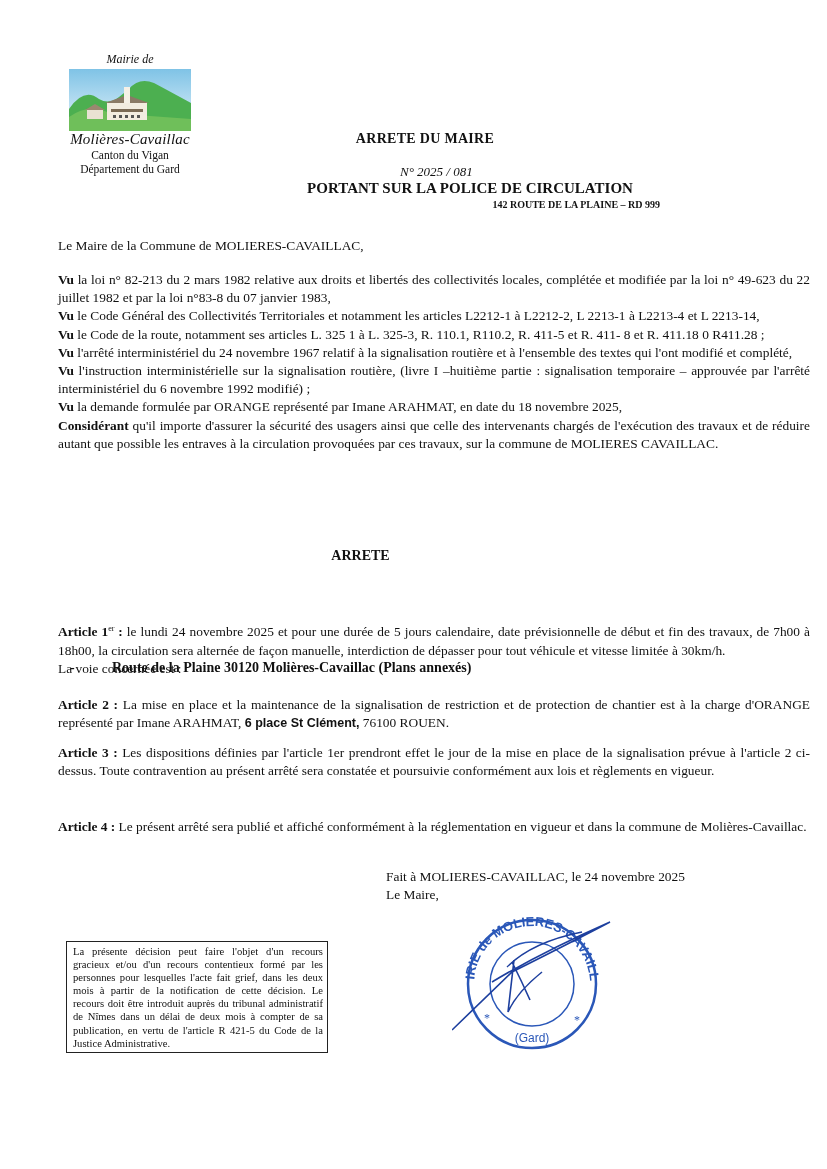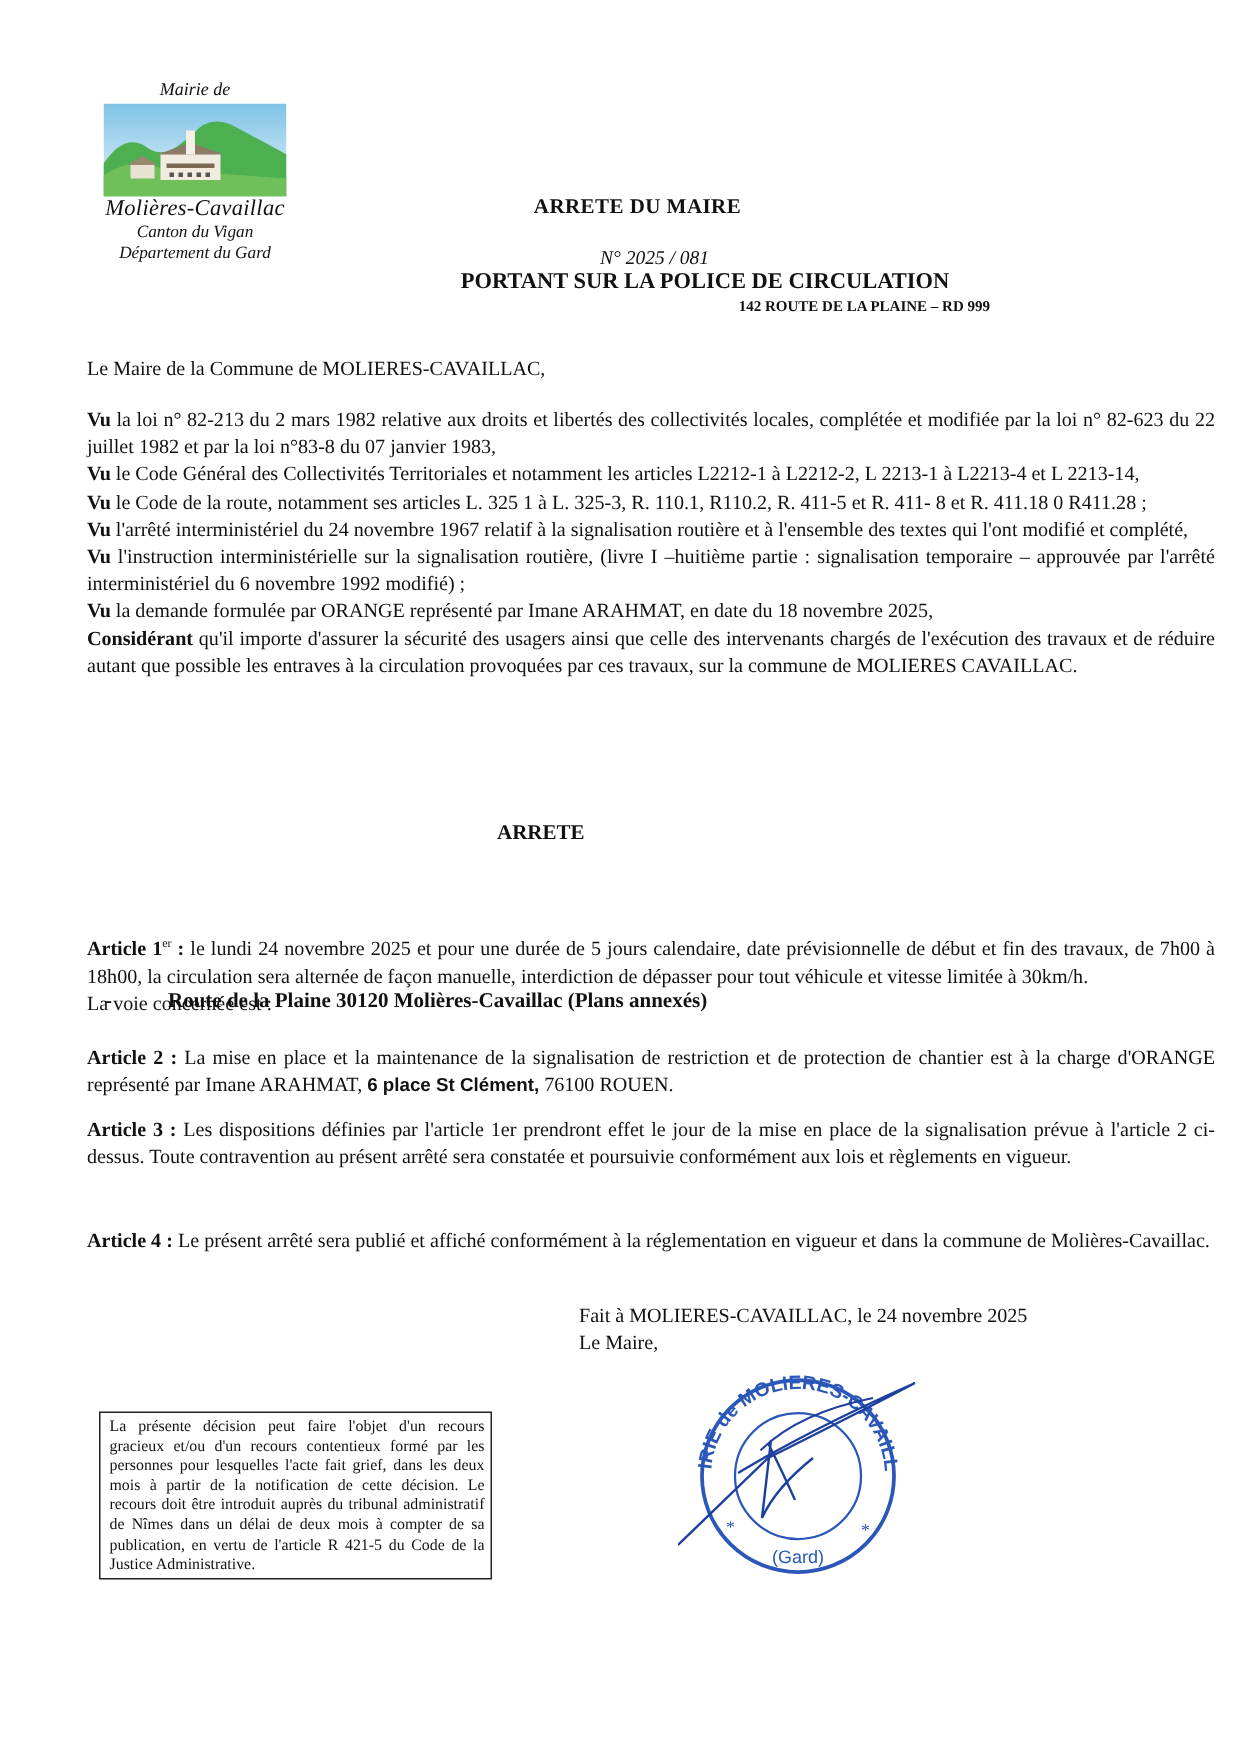--- a/index.html
+++ b/index.html
@@ -5,21 +5,21 @@
   html, body { margin: 0; padding: 0; background: #ffffff; }
   body { width: 827px; height: 1169px; position: relative; overflow: hidden;
          font-family: "Liberation Serif", "DejaVu Serif", serif; color: #111; }
   .page { position: absolute; left: 0; top: 0; width: 827px; height: 1169px; background: #fff; }
 
   
   .logo { position: absolute; left: 55px; top: 52px; width: 150px; text-align: center; }
   .logo .mairie-de { font-style: italic; font-size: 12px; margin-bottom: 2px; }
   .logo .pic { width: 122px; height: 62px; margin: 0 auto; }
   .logo .commune { font-family: "Liberation Serif", serif; font-style: italic; font-size: 15px; margin-top: 0px; letter-spacing: 0.2px; }
-  .logo .canton, .logo .dept { font-style: italic; font-size: 11.5px; line-height: 14px; }
+  .logo .canton, .logo .dept { font-size: 11.5px; line-height: 14px; }
 
   
   .title-main { position: absolute; left: 330px; top: 131px; width: 190px; text-align: center;
                 font-weight: bold; font-size: 14px; letter-spacing: 0.3px; }
   .arrete-num { position: absolute; left: 400px; top: 164px; font-style: italic; font-size: 13px; }
   .subtitle1 { position: absolute; left: 280px; top: 180px; width: 380px; text-align: center; font-weight: bold; font-size: 15px; }
   .subtitle2 { position: absolute; left: 280px; top: 199px; width: 380px; text-align: right; font-weight: bold; font-size: 10px; }
 
   .body { position: absolute; left: 58px; width: 752px; font-size: 13.4px; line-height: 18.2px; text-align: justify; }
   .body p { margin: 0; }
@@ -82,21 +82,21 @@
   <div class="title-main">ARRETE DU MAIRE</div>
   <div class="arrete-num">N° 2025 / 081</div>
   <div class="subtitle1">PORTANT SUR LA POLICE DE CIRCULATION</div>
   <div class="subtitle2">142 ROUTE DE LA PLAINE – RD 999</div>
 
   <div class="body intro">
     <p>Le Maire de la Commune de MOLIERES-CAVAILLAC,</p>
   </div>
 
   <div class="body vus">
-    <p><span class="b">Vu</span><span> la loi n° 82-213 du 2 mars 1982 relative aux droits et libertés des collectivités locales, complétée et modifiée par la loi n° 82-623 du 22 juillet 1982 et par la loi n°83-8 du 07 janvier 1983,</span></p>
+    <p><span class="b">Vu</span><span> la loi n° 82-213 du 2 mars 1982 relative aux droits et libertés des collectivités locales, complétée et modifiée par la loi n° 49-623 du 22 juillet 1982 et par la loi n°83-8 du 07 janvier 1983,</span></p>
     <p><span class="b">Vu</span><span> le Code Général des Collectivités Territoriales et notamment les articles L2212-1 à L2212-2, L 2213-1 à L2213-4 et L 2213-14,</span></p>
     <p><span class="b">Vu</span><span> le Code de la route, notamment ses articles L. 325 1 à L. 325-3, R. 110.1, R110.2, R. 411-5 et R. 411- 8 et R. 411.18 0 R411.28 ;</span></p>
     <p><span class="b">Vu</span><span> l'arrêté interministériel du 24 novembre 1967 relatif à la signalisation routière et à l'ensemble des textes qui l'ont modifié et complété,</span></p>
     <p><span class="b">Vu</span><span> l'instruction interministérielle sur la signalisation routière, (livre I –huitième partie : signalisation temporaire – approuvée par l'arrêté interministériel du 6 novembre 1992 modifié) ;</span></p>
     <p><span class="b">Vu</span><span> la demande formulée par ORANGE représenté par Imane ARAHMAT, en date du 18 novembre 2025,</span></p>
     <p><span class="b">Considérant</span><span> qu'il importe d'assurer la sécurité des usagers ainsi que celle des intervenants chargés de l'exécution des travaux et de réduire autant que possible les entraves à la circulation provoquées par ces travaux, sur la commune de MOLIERES CAVAILLAC.</span></p>
   </div>
 
   <div class="center-head">ARRETE</div>
 

